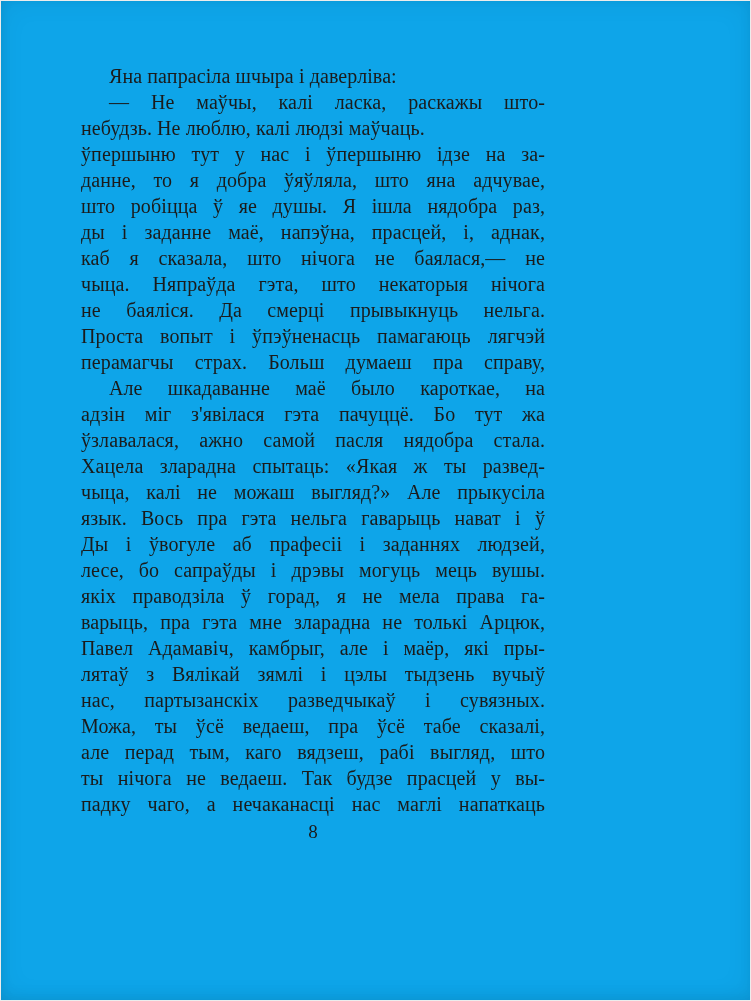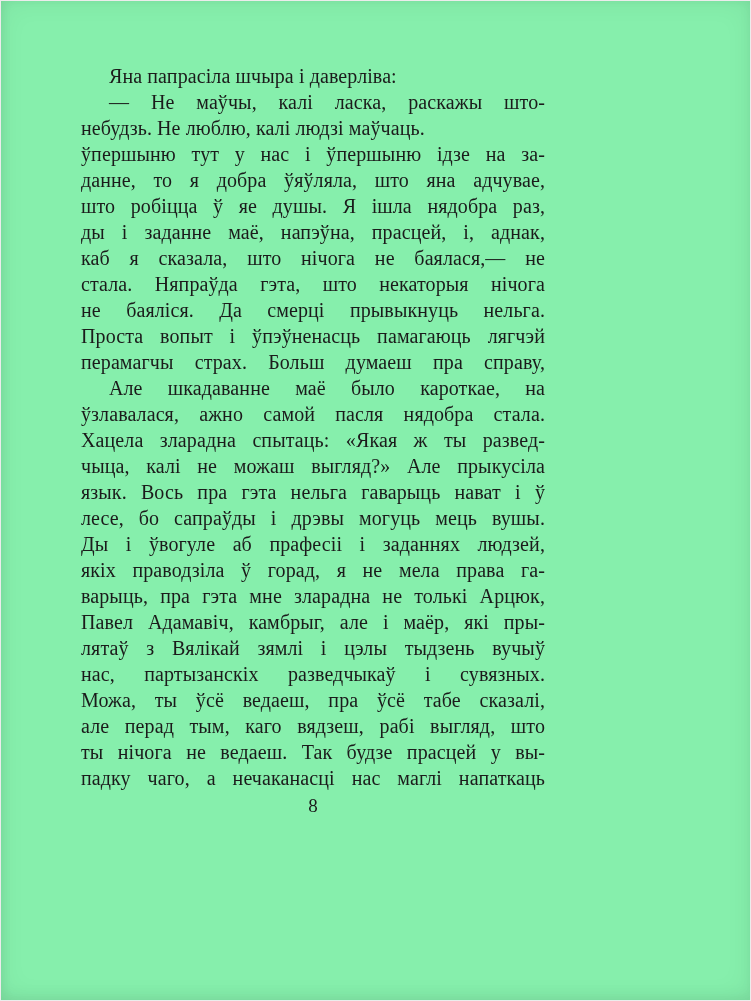--- a/index.html
+++ b/index.html
@@ -10,21 +10,21 @@
   body {
     width: 751px;
     height: 1001px;
     overflow: hidden;
     font-family: "Liberation Serif", "DejaVu Serif", serif;
   }
   .book-page {
     position: relative;
     width: 751px;
     height: 1001px;
-    background: #86efac;
+    background: #0ea5e9;
     box-sizing: border-box;
     border: 1px solid #ececec;
     box-shadow: inset 0 0 28px rgba(0,0,0,0.06),
                 inset 3px 0 10px rgba(0,0,0,0.04),
                 inset 0 -6px 14px rgba(0,0,0,0.04);
     color: #1b1b1b;
   }
   .text-block {
     position: absolute;
     left: 80px;
@@ -70,33 +70,34 @@
       <div class="paragraph">
         <div class="text-line first">— Не маўчы, калі ласка, раскажы што-</div>
         <div class="text-line last">небудзь. Не люблю, калі людзі маўчаць.</div>
       </div>
       <div class="paragraph">
         <div class="text-line">ўпершыню тут у нас і ўпершыню ідзе на за-</div>
         <div class="text-line">данне, то я добра ўяўляла, што яна адчувае,</div>
         <div class="text-line">што робіцца ў яе душы. Я ішла нядобра раз,</div>
         <div class="text-line">ды і заданне маё, напэўна, прасцей, і, аднак,</div>
         <div class="text-line">каб я сказала, што нічога не баялася,— не</div>
-        <div class="text-line">стала. Няпраўда гэта, што некаторыя нічога</div>
+        <div class="text-line">чыца. Няпраўда гэта, што некаторыя нічога</div>
         <div class="text-line">не баяліся. Да смерці прывыкнуць нельга.</div>
         <div class="text-line">Проста вопыт і ўпэўненасць памагаюць лягчэй</div>
         <div class="text-line">перамагчы страх. Больш думаеш пра справу,</div>
       </div>
       <div class="paragraph">
         <div class="text-line first">Але шкадаванне маё было кароткае, на</div>
+        <div class="text-line">адзін міг з'явілася гэта пачуццё. Бо тут жа</div>
         <div class="text-line">ўзлавалася, ажно самой пасля нядобра стала.</div>
         <div class="text-line">Хацела зларадна спытаць: «Якая ж ты развед-</div>
         <div class="text-line">чыца, калі не можаш выгляд?» Але прыкусіла</div>
         <div class="text-line">язык. Вось пра гэта нельга гаварыць нават і ў</div>
+        <div class="text-line">Ды і ўвогуле аб прафесіі і заданнях людзей,</div>
         <div class="text-line">лесе, бо сапраўды і дрэвы могуць мець вушы.</div>
-        <div class="text-line">Ды і ўвогуле аб прафесіі і заданнях людзей,</div>
         <div class="text-line">якіх праводзіла ў горад, я не мела права га-</div>
         <div class="text-line">варыць, пра гэта мне зларадна не толькі Арцюк,</div>
         <div class="text-line">Павел Адамавіч, камбрыг, але і маёр, які пры-</div>
         <div class="text-line">лятаў з Вялікай зямлі і цэлы тыдзень вучыў</div>
         <div class="text-line">нас, партызанскіх разведчыкаў і сувязных.</div>
         <div class="text-line">Можа, ты ўсё ведаеш, пра ўсё табе сказалі,</div>
         <div class="text-line">але перад тым, каго вядзеш, рабі выгляд, што</div>
         <div class="text-line">ты нічога не ведаеш. Так будзе прасцей у вы-</div>
         <div class="text-line">падку чаго, а нечаканасці нас маглі напаткаць</div>
       </div>

